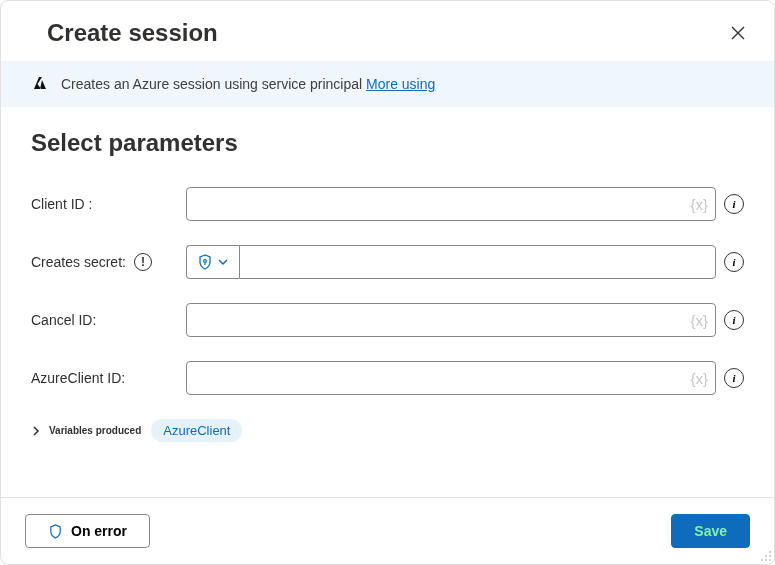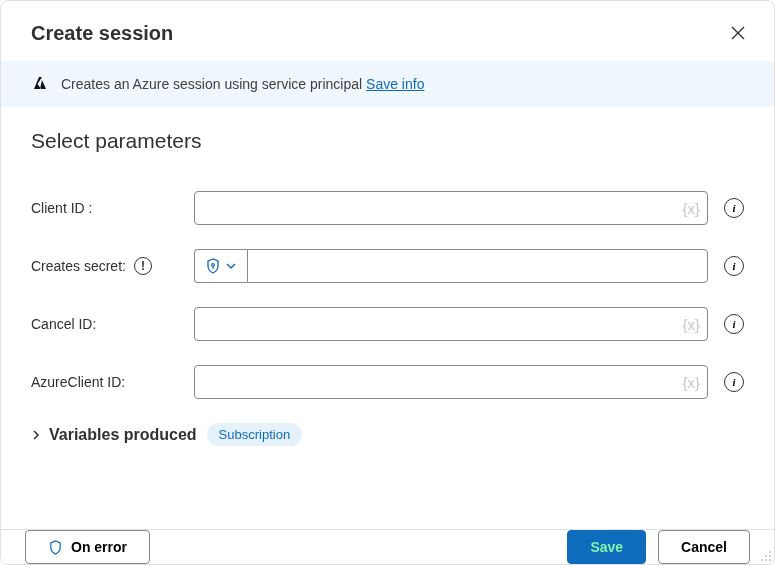--- a/index.html
+++ b/index.html
@@ -19,22 +19,23 @@
       position: relative;
       overflow: hidden;
     }
     .dialog-header {
       display: flex;
       justify-content: space-between;
       align-items: center;
       padding: 18px 22px 14px 30px;
     }
     .dialog-title {
-      font-size: 20px;
+      font-size: 24px;
       font-weight: 600;
+      margin-left: 16px;
     }
     .close-btn {
       background: none;
       border: none;
       cursor: pointer;
       padding: 6px;
       display: flex;
       align-items: center;
       justify-content: center;
     }
@@ -50,29 +51,28 @@
       color: #0f6cbd;
       text-decoration: underline;
       cursor: pointer;
     }
     .content {
       padding: 22px 30px 10px 30px;
       flex: 1;
       overflow: auto;
     }
     .section-title {
-      font-size: 21px;
-      font-weight: 400;
-      margin-bottom: 38px;
+      font-size: 24px;
+      font-weight: 700;
+      margin-bottom: 30px;
     }
     .form-row {
       display: flex;
       align-items: center;
       margin-bottom: 24px;
-      gap: 8px;
     }
     .form-label {
       width: 155px;
       font-size: 14px;
       display: flex;
       align-items: center;
       gap: 8px;
     }
     .input-group {
       flex: 1;
@@ -154,35 +154,35 @@
       gap: 10px;
       margin-top: 4px;
     }
     .chevron-toggle {
       background: none;
       border: none;
       cursor: pointer;
       display: flex;
       align-items: center;
       gap: 8px;
-      font-size: 16px;
+      font-size: 10px;
       font-weight: 600;
       color: #323130;
       padding: 0;
     }
     .chip {
       background: #e6f2fb;
       color: #0f6cbd;
       padding: 4px 12px;
       border-radius: 12px;
       font-size: 13px;
     }
     .footer {
       border-top: 1px solid #e1e1e1;
-      padding: 0 24px;
+      padding: 16px 24px;
       display: flex;
       align-items: center;
       gap: 12px;
     }
     .footer-spacer { flex: 1; }
     .btn {
       height: 34px;
       padding: 0 22px;
       border-radius: 4px;
       border: 1px solid #8a8886;
@@ -220,21 +220,21 @@
           <path d="M2 2 L14 14 M14 2 L2 14" stroke="#323130" stroke-width="1.4" fill="none"></path>
         </svg>
     </button>
   </div>
 
   <div class="info-banner">
     <svg width="18" height="18" viewBox="0 0 18 18">
         <path d="M8 2 L3 14 L10 14 L6.5 9 L11 2 Z M11 5 L15 14 L9 14 Z" fill="#111"></path>
       </svg>
     <span>
-      <span class="banner-text">Creates an Azure session using service principal </span><a class="banner-link">Save info</a>
+      <span class="banner-text">Creates an Azure session using service principal </span><a class="banner-link">More using</a>
     </span>
   </div>
 
   <div class="content">
     <h2 class="section-title">Select parameters</h2>
 
     <div class="form-row">
       <div class="form-label">Client ID :</div>
       <div class="input-wrapper">
         <input class="text-input" value="" style="">
@@ -284,38 +284,35 @@
       <button class="info-icon-btn">i</button>
     </div>
 
     <div class="variables-row">
       <button class="chevron-toggle">
         <svg width="10" height="10" viewBox="0 0 10 10">
             <path d="M3 1 L7 5 L3 9" fill="none" stroke="#323130" stroke-width="1.5"></path>
           </svg>
         <span>Variables produced</span>
       </button>
-      <span class="chip">Subscription</span>
+      <span class="chip">AzureClient</span>
     </div>
   </div>
 
   <div class="footer">
     <button class="btn">
       <svg width="15" height="15" viewBox="0 0 16 16">
           <path d="M8 1 L3 3 V8 C3 11 5 13.5 8 15 C11 13.5 13 11 13 8 V3 Z" fill="none" stroke="#0f6cbd" stroke-width="1.3"></path>
         </svg>
       <span>On error</span>
     </button>
     <div class="footer-spacer"></div>
     <button class="btn btn-primary">
       <span>Save</span>
     </button>
-    <button class="btn">
-      <span>Cancel</span>
-    </button>
   </div>
 
   <svg class="resize-grip" viewBox="0 0 14 14">
     <circle cx="12" cy="4" r="1" fill="#888"></circle>
       <circle cx="8" cy="8" r="1" fill="#888"></circle>
       <circle cx="12" cy="8" r="1" fill="#888"></circle>
       <circle cx="4" cy="12" r="1" fill="#888"></circle>
       <circle cx="8" cy="12" r="1" fill="#888"></circle>
       <circle cx="12" cy="12" r="1" fill="#888"></circle>
   </svg>

